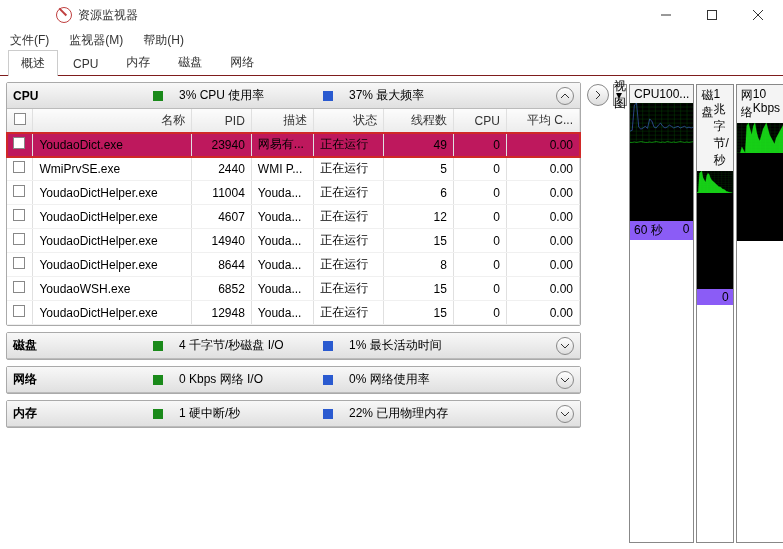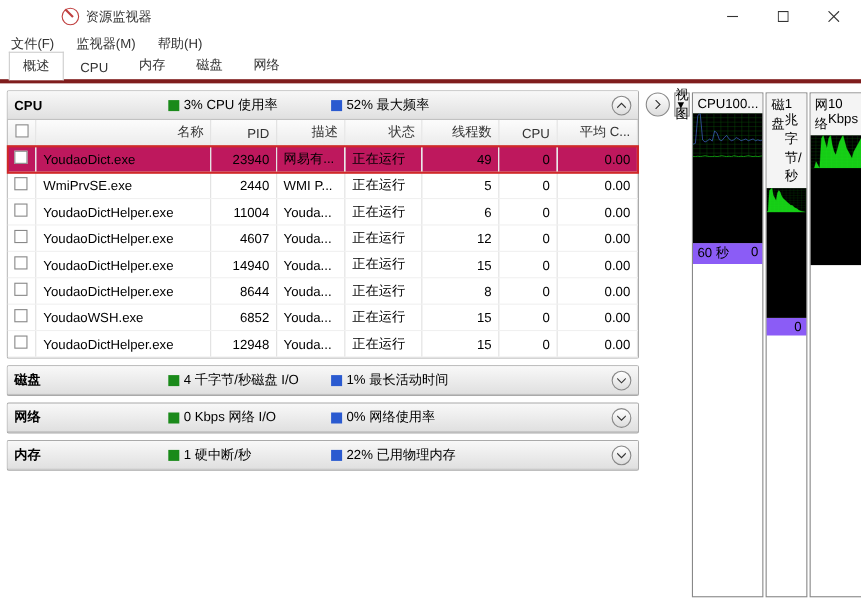--- a/index.html
+++ b/index.html
@@ -5,31 +5,31 @@
 * { box-sizing: border-box; margin: 0; padding: 0; font-family: "Microsoft YaHei", "Segoe UI", sans-serif; font-size: 12px; }
 body { background: #fff; width: 783px; height: 549px; overflow: hidden; }
 .titlebar { height: 30px; display: flex; align-items: center; padding: 0 2px 0 8px; margin-left: 48px; }
 .titlebar .icon { width: 16px; height: 16px; border: 1.5px solid #c04040; border-radius: 50%; position: relative; margin-right: 6px; }
 .titlebar .icon::after { content: ''; position: absolute; width: 10px; height: 1.5px; background: #c04040; top: 3px; left: 1px; transform: rotate(45deg); }
 .titlebar .title { flex: 1; color: #333; }
 .winbtns { display: flex; }
 .winbtn { width: 46px; height: 30px; display: flex; align-items: center; justify-content: center; color: #333; }
 .menubar { height: 22px; display: flex; align-items: flex-start; padding: 0 6px; gap: 12px; color: #333; }
 .menubar span { padding: 2px 4px; }
-.tabbar { height: 24px; display: flex; align-items: flex-end; padding: 0 8px; border-bottom: 4px solid #7f1d1d; gap: 2px; }
+.tabbar { height: 24px; display: flex; align-items: flex-end; padding: 0 8px; border-bottom: 1px solid #7f1d1d; gap: 2px; }
 .tab { padding: 4px 12px; color: #333; border: 1px solid transparent; border-bottom: none; }
 .tab.active { border-color: #ccc; background: #fff; position: relative; top: 1px; }
 .workarea { display: flex; height: calc(549px - 30px - 22px - 24px); padding: 6px; gap: 6px; background: #fff; }
 .leftpane { flex: 1; display: flex; flex-direction: column; gap: 6px; overflow: hidden; }
 .rightpane { width: 190px; display: flex; gap: 2px; }
 .panel { border: 1px solid #aaa; border-radius: 2px; }
 .panel-hdr { height: 26px; display: flex; align-items: center; padding: 0 6px;
   background: linear-gradient(#f8f8f8, #e0e0e0); border-bottom: 1px solid #bbb; }
 .panel-hdr .pname { font-weight: bold; width: 140px; }
-.panel-hdr .stat { display: flex; align-items: center; gap: 4px; width: 148px; }
+.panel-hdr .stat { display: flex; align-items: center; gap: 16px; width: 170px; }
 .sq { width: 10px; height: 10px; display: inline-block; }
 .sq.green { background: #1a8a1a; }
 .sq.blue { background: #2a5ad0; }
 .collapse-btn { width: 18px; height: 18px; border: 1px solid #888; border-radius: 50%;
   background: linear-gradient(#fff,#ddd); display: flex; align-items: center; justify-content: center; margin-left: auto; }
 .grid { width: 100%; border-collapse: collapse; }
 .grid th, .grid td { text-align: left; padding: 3px 6px; border-right: 1px solid #e0e0e0; white-space: nowrap; overflow: hidden; text-overflow: ellipsis; }
 .grid th { background: linear-gradient(#fcfcfc,#ececec); border-bottom: 1px solid #ccc; font-weight: normal; color: #333; text-align: right; }
 .grid td { border-bottom: 1px solid #f0f0f0; }
 .grid .num { text-align: right; padding-left: 16px; }
@@ -95,21 +95,21 @@
 
     <div class="panel">
       <div class="panel-hdr">
         <span class="pname">CPU</span>
         <span class="stat">
             <span class="sq green"></span>
             <span>3% CPU 使用率</span>
           </span>
         <span class="stat">
             <span class="sq blue"></span>
-            <span>52% 最大频率</span>
+            <span>37% 最大频率</span>
           </span>
         <span class="collapse-btn">
             <svg width="8" height="8">
               <polyline points="0,6 4,2 8,6" fill="none" stroke="#333"></polyline>
             </svg>
           </span>
       </div>
       <table class="grid">
         <colgroup>
             <col class="col-chk">

